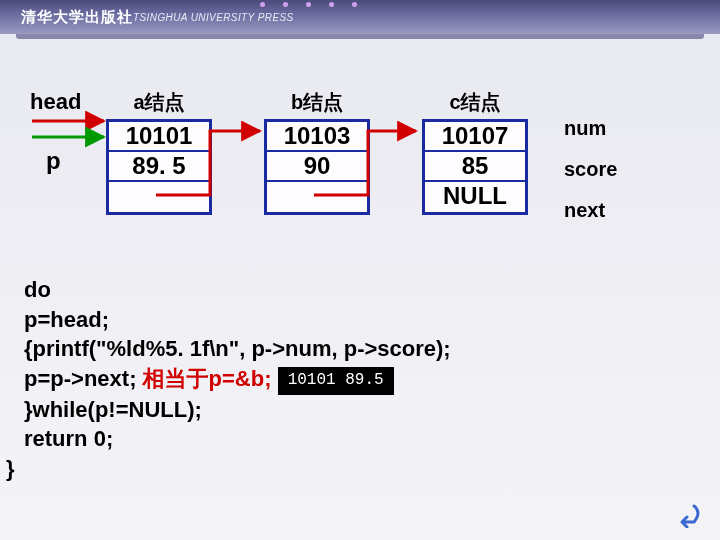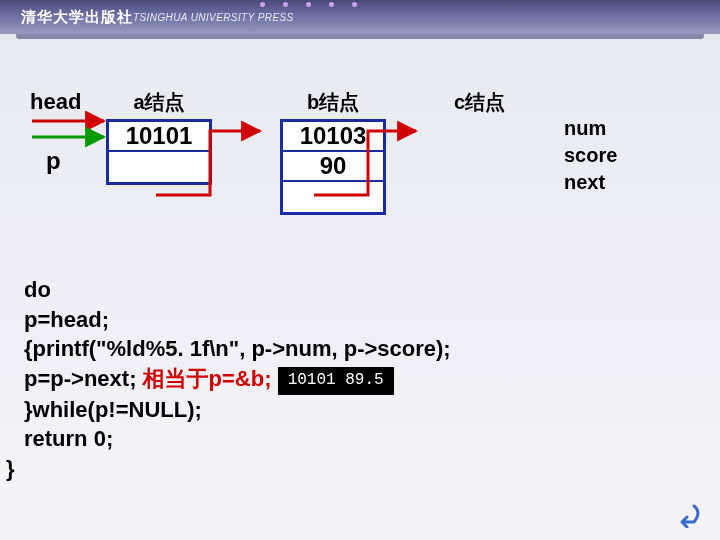--- a/index.html
+++ b/index.html
@@ -20,28 +20,28 @@
     padding: 0 21px;
   }
   .topbar .dots { position:absolute; top:2px; left:260px; display:flex; gap:18px;}
   .topbar .dots span{width:5px;height:5px;background:#d0a0f0;border-radius:50%;}
   .logo-zh { color:#fff; font-size:15px; font-weight:bold; letter-spacing:1px;}
   .logo-en { font-style:italic; color:#fff; font-size:10px; opacity:.85; letter-spacing:.4px;}
   .topbar-edge{height:5px;background:#8888aa;margin:0 16px;border-radius:0 0 3px 3px;}
   .content{position:relative; padding:56px 8px 0;}
   .head-label{position:absolute;top:50px;left:30px;font-weight:bold;font-size:22px;color:#000;}
   .p-label{position:absolute;top:108px;left:46px;font-weight:bold;font-size:24px;color:#000;}
-  .nodes{position:absolute;top:50px;left:106px;display:flex;gap:68px;}
+  .nodes{position:absolute;top:50px;left:106px;display:flex;gap:52px;}
   .node{display:flex;flex-direction:column;align-items:center;}
   .node-label{font-weight:bold;font-size:20px;color:#000;margin-bottom:3px;}
   .node-box{border:3px solid #1a2aa0;background:#fdfdff;}
   .cell{width:100px;height:30px;border-bottom:2px solid #1a2aa0;text-align:center;font-weight:bold;font-size:24px;line-height:28px;color:#000;}
   .cell:last-child{border-bottom:none;}
   .cell.ptr{height:30px;position:relative;}
-  .field-labels{position:absolute;top:78px;left:564px;display:flex;flex-direction:column;gap:4px;font-weight:bold;font-size:20px;color:#000;}
+  .field-labels{position:absolute;top:78px;left:564px;display:flex;flex-direction:column;gap:18px;font-weight:bold;font-size:20px;color:#000;}
   .svg-layer{position:absolute;top:0;left:0;width:720px;height:260px;pointer-events:none;}
   .code{position:absolute;top:236px;left:24px;right:8px;font-family:Arial,sans-serif;font-weight:bold;font-size:22px;color:#000;line-height:1.35;}
   .code .red{color:#d00000;}
   .console-chip{display:inline-block;background:#000;color:#fff;font-family:"Courier New",monospace;font-weight:normal;font-size:16px;padding:3px 10px;vertical-align:2px;}
   .nav-icon{position:absolute;bottom:8px;right:16px;}
 </style>
 </head>
 <body>
 
 <div class="topbar">
@@ -60,33 +60,39 @@
 <div class="content">
 
   <div class="head-label">head</div>
   <div class="p-label">p</div>
 
   <div class="nodes">
     <div class="node">
       <div class="node-label">a结点</div>
       <div class="node-box">
         <div class="cell">10101</div>
+        <div class="cell">89. 5</div>
         <div class="cell ptr"></div>
       </div>
     </div>
     <div class="node">
       <div class="node-label">b结点</div>
       <div class="node-box">
         <div class="cell">10103</div>
         <div class="cell">90</div>
         <div class="cell ptr"></div>
       </div>
     </div>
     <div class="node">
       <div class="node-label">c结点</div>
+      <div class="node-box">
+        <div class="cell">10107</div>
+        <div class="cell">85</div>
+        <div class="cell">NULL</div>
+      </div>
     </div>
   </div>
 
   <div class="field-labels">
     <span>num</span>
     <span>score</span>
     <span>next</span>
   </div>
 
   <svg class="svg-layer">

